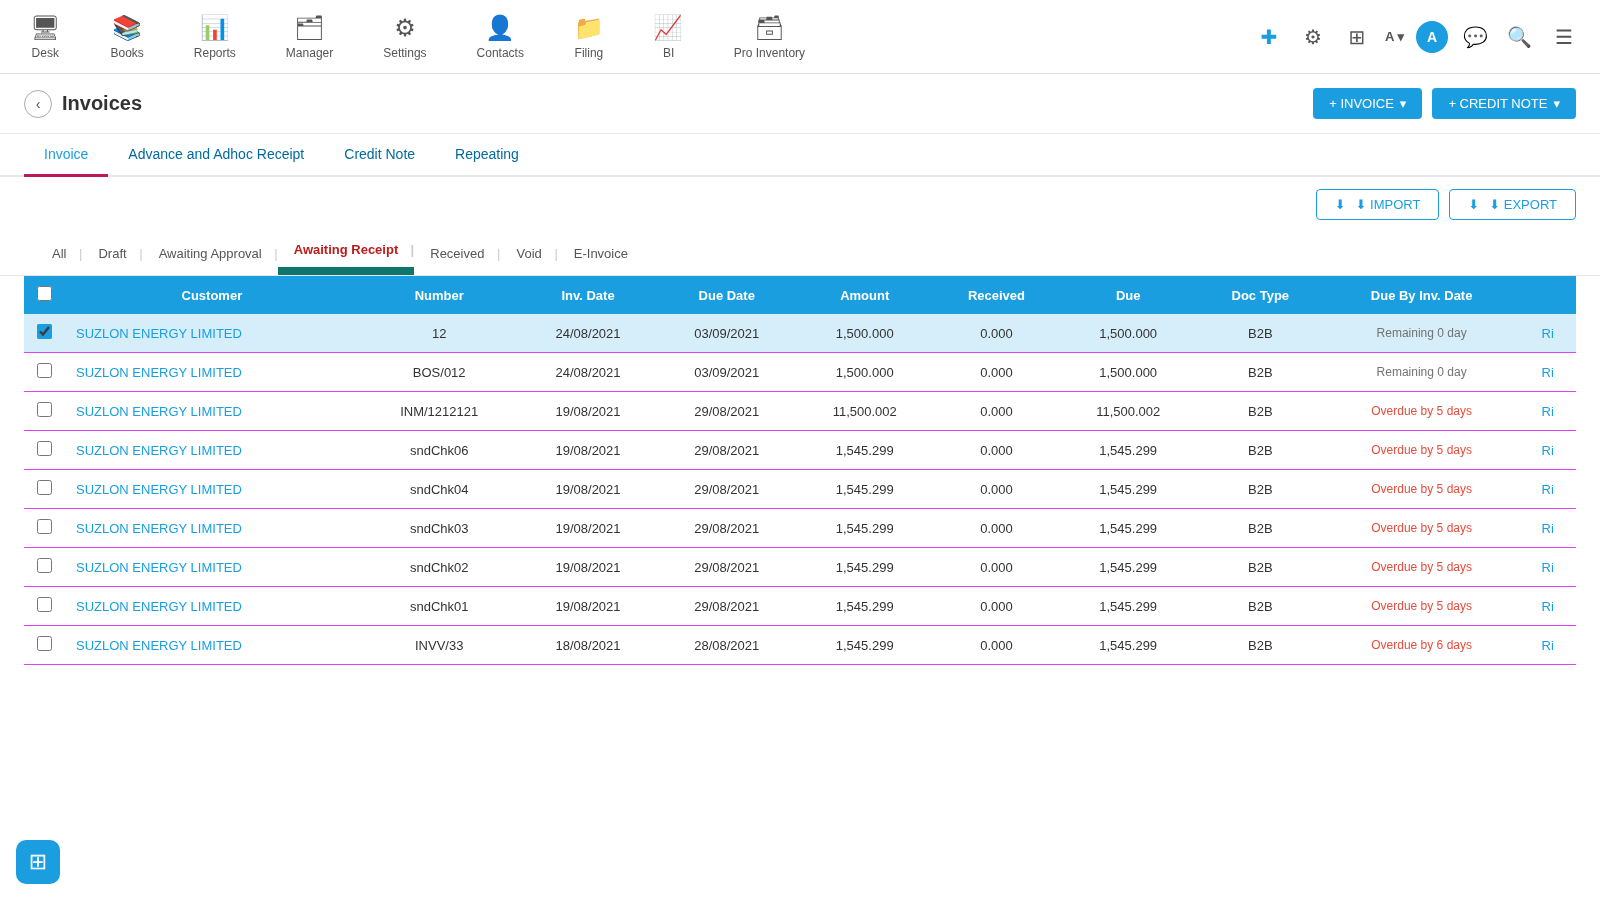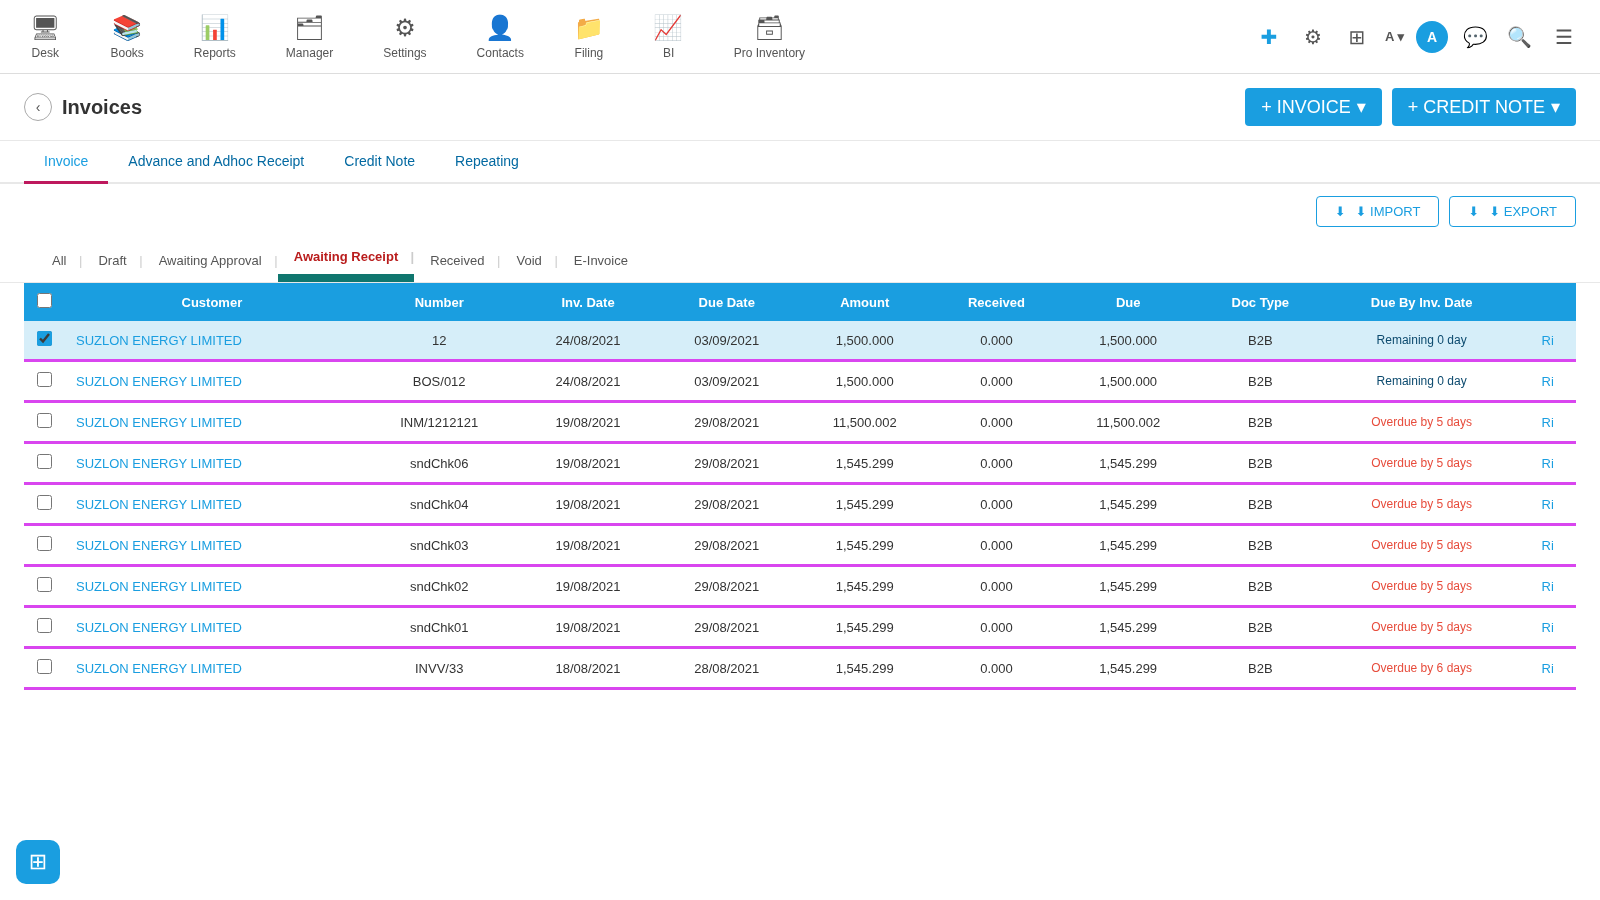--- a/index.html
+++ b/index.html
@@ -46,21 +46,21 @@
     .page-header-left { display: flex; align-items: center; gap: 10px; }
     .back-btn {
       width: 28px; height: 28px; border-radius: 50%; border: 1.5px solid #aaa;
       display: flex; align-items: center; justify-content: center;
       cursor: pointer; color: #555; font-size: 14px;
     }
     .page-title { font-size: 20px; font-weight: bold; color: #333; }
     .page-header-right { display: flex; gap: 10px; }
     .btn-primary {
       background: #1a9ee0; color: #fff; border: none; padding: 8px 16px;
-      border-radius: 4px; cursor: pointer; font-size: 18px;
+      border-radius: 4px; cursor: pointer; font-size: 13px;
       display: flex; align-items: center; gap: 6px; font-weight: 500;
     }
 
     
     .tabs-bar {
       display: flex; border-bottom: 2px solid #e8e8e8;
       padding: 0 24px; gap: 0;
     }
     .tab {
       padding: 12px 20px; cursor: pointer; font-size: 14px; color: #0369a1;
@@ -121,28 +121,28 @@
     }
 
     
     .table-wrap { padding: 0 24px; overflow-x: auto; }
     table { width: 100%; border-collapse: collapse; }
     thead tr { background: #1a9ee0; color: #fff; }
     thead th {
       padding: 10px 12px; text-align: center; font-size: 13px;
       font-weight: 600; white-space: nowrap;
     }
-    tbody tr { border-bottom: 3px solid #d946ef; }
+    tbody tr { border-bottom: 1px solid #d946ef; }
     tbody tr.selected { background: #d6eef9; }
     tbody td {
       padding: 10px 12px; font-size: 13px; text-align: center;
       vertical-align: middle;
     }
     td.customer { text-align: left; color: #1a9ee0; font-weight: 500; cursor: pointer; }
-    td.due-date-green { color: #0c4a6e; font-size: 12px; }
+    td.due-date-green { color: #737373; font-size: 12px; }
     td.due-date-red { color: #e74c3c; font-size: 12px; }
 
     
     input[type="checkbox"] { width: 15px; height: 15px; cursor: pointer; accent-color: #1a9ee0; }
 
     
     .bottom-bar {
       position: fixed; bottom: 16px; left: 16px;
       width: 44px; height: 44px; border-radius: 10px;
       background: #1a9ee0; display: flex; align-items: center; justify-content: center;

